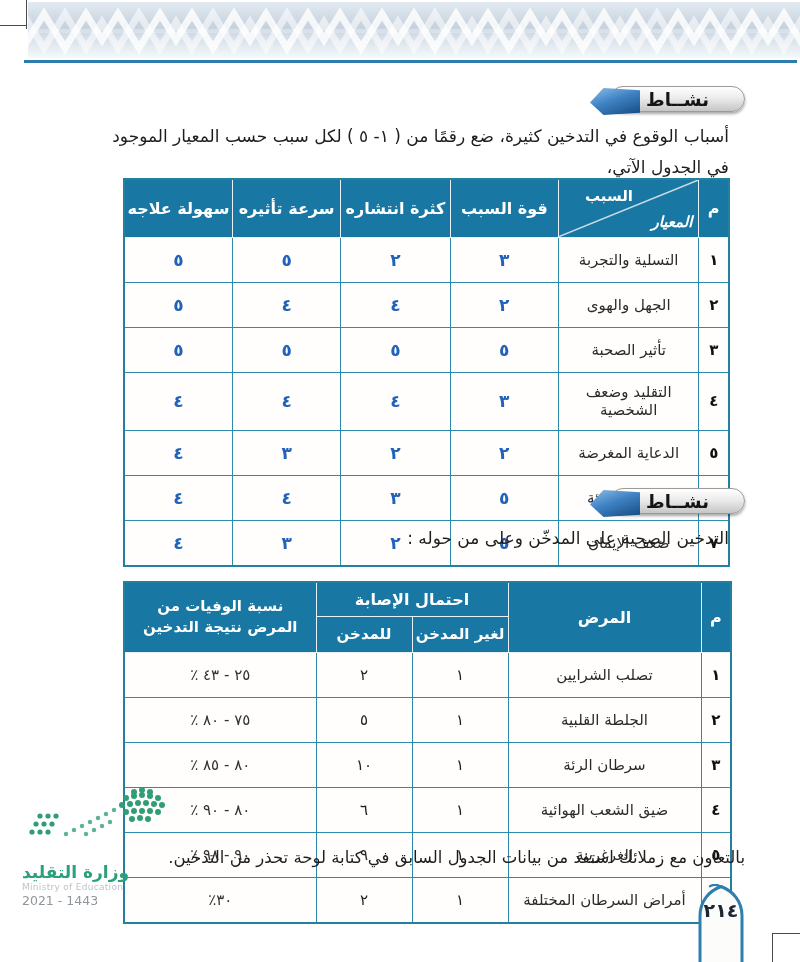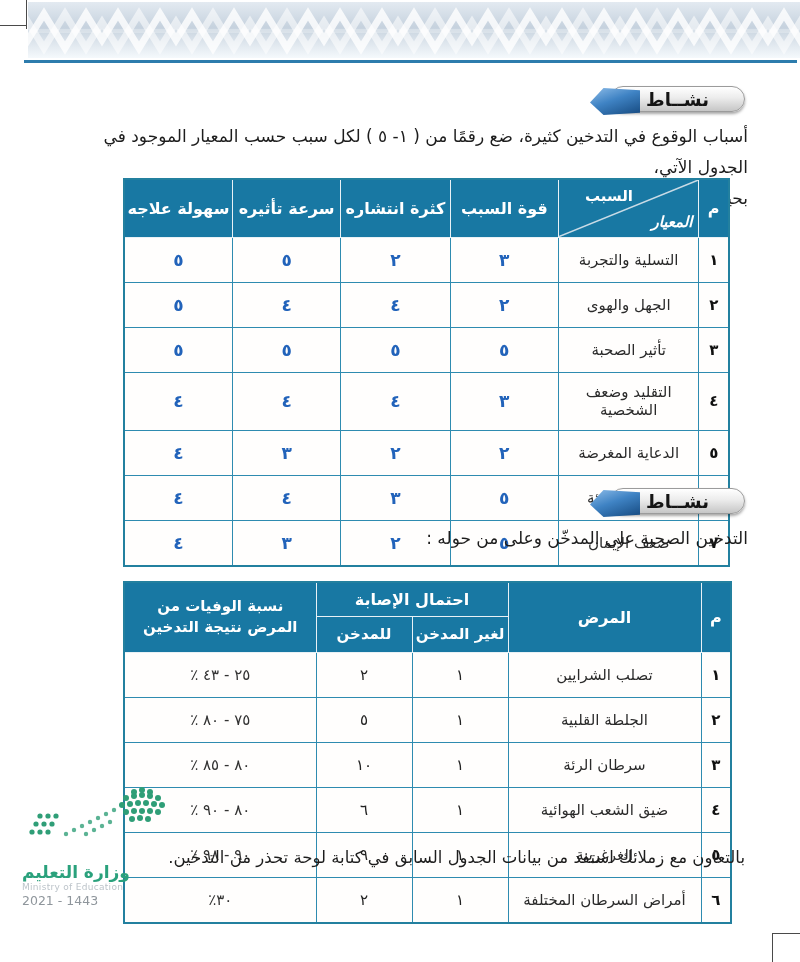--- a/index.html
+++ b/index.html
@@ -27,21 +27,21 @@
   }
   .badge .arrow {
     position:absolute; left:0; top:2px; width:50px; height:27px;
     background:linear-gradient(160deg,#8ebde9 0%,#3f83c4 45%,#15497f 100%);
     clip-path:polygon(100% 8%,100% 92%,27% 100%,0 54%,27% 0);
   }
   .badge1 { top:86px; }
   .badge2 { top:488px; }
 
   
-  .para { position:absolute; right:52px; left:88px; direction:rtl; unicode-bidi:embed;
+  .para { position:absolute; right:71px; left:88px; direction:rtl; unicode-bidi:embed;
           text-align:right; font-size:17px; color:#1d1d1d; line-height:31px; }
   .para1 { top:121px; }
   .para2 { top:523px; }
   .closing { position:absolute; right:55px; left:120px; top:848px; direction:rtl;
              text-align:right; font-size:16.5px; color:#1d1d1d; }
 
   
   table { border-collapse:collapse; table-layout:fixed; direction:rtl; }
   .dtable { position:absolute; left:123px; width:607px; border:2px solid #23809f; background:#fff; }
   .t1 { top:178px; }
@@ -323,19 +323,26 @@
           <circle cx="26" cy="32" r="2.6"></circle>
           <circle cx="34" cy="32" r="2.6"></circle>
         <circle cx="14" cy="40" r="2.6"></circle>
           <circle cx="22" cy="40" r="2.6"></circle>
           <circle cx="30" cy="40" r="2.6"></circle>
         <circle cx="10" cy="48" r="2.6"></circle>
           <circle cx="18" cy="48" r="2.6"></circle>
           <circle cx="26" cy="48" r="2.6"></circle>
       </g>
     </svg>
-    <div class="m-ar">وزارة التعليم</div>
+    <div class="m-ar">وزارة التقليد</div>
     <div class="m-en">Ministry of Education</div>
     <div class="m-year">2021 - 1443</div>
   </div>
 
+  <div class="dome">
+    <svg width="56" height="78" viewBox="0 0 56 78">
+      <path d="M7,78 L7,32 C7,17 16,7 28,2.5 C40,7 49,17 49,32 L49,78" fill="#fcfcfb" stroke="#2e7fae" stroke-width="3" stroke-linejoin="round"></path>
+      <path d="M28,3 C25,0.8 21,0.2 17,2.2" fill="none" stroke="#2e7fae" stroke-width="2.4" stroke-linecap="round"></path>
+    </svg>
+    <div class="num">٢١٤</div>
+  </div>
 
 </div>
 
 </body></html>

